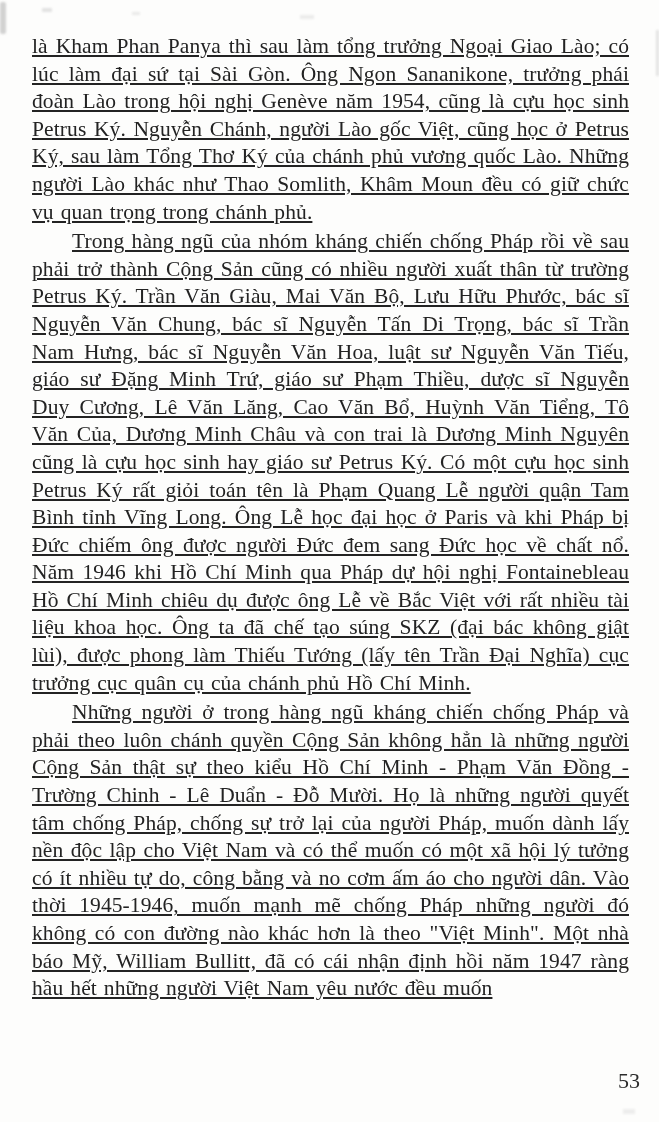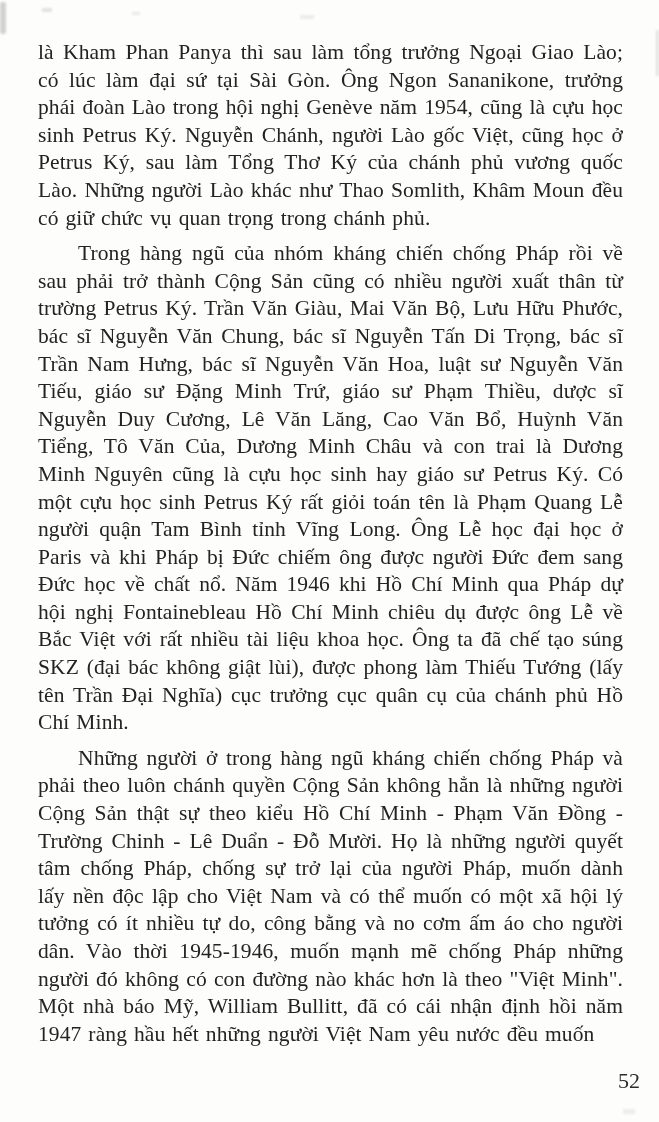--- a/index.html
+++ b/index.html
@@ -15,26 +15,27 @@
     font-family: "Liberation Serif", "DejaVu Serif", serif;
   }
   .page {
     position: absolute;
     left: 30px;
     top: 31px;
     width: 601px;
     color: #232323;
   }
   .page p {
-    margin: 8px;
+    margin: 2px;
     font-size: 21.5px;
     line-height: 27.6px;
     text-align: justify;
     letter-spacing: 0.1px;
     word-spacing: 1.5px;
+    text-decoration: underline;
     -webkit-font-smoothing: antialiased;
   }
   .page p.indent {
     text-indent: 40px;
   }
   .page-number {
     position: absolute;
     top: 1068px;
     right: 19px;
     font-size: 22px;
@@ -66,13 +67,13 @@
 <div class="artifact speck-top-3"></div>
 <div class="artifact edge-dash-right"></div>
 <div class="artifact speck-bottom"></div>
 
 <div class="page">
   <p>là Kham Phan Panya thì sau làm tổng trưởng Ngoại Giao Lào; có lúc làm đại sứ tại Sài Gòn. Ông Ngon Sananikone, trưởng phái đoàn Lào trong hội nghị Genève năm 1954, cũng là cựu học sinh Petrus Ký. Nguyễn Chánh, người Lào gốc Việt, cũng học ở Petrus Ký, sau làm Tổng Thơ Ký của chánh phủ vương quốc Lào. Những người Lào khác như Thao Somlith, Khâm Moun đều có giữ chức vụ quan trọng trong chánh phủ.</p>
   <p class="indent">Trong hàng ngũ của nhóm kháng chiến chống Pháp rồi về sau phải trở thành Cộng Sản cũng có nhiều người xuất thân từ trường Petrus Ký. Trần Văn Giàu, Mai Văn Bộ, Lưu Hữu Phước, bác sĩ Nguyễn Văn Chung, bác sĩ Nguyễn Tấn Di Trọng, bác sĩ Trần Nam Hưng, bác sĩ Nguyễn Văn Hoa, luật sư Nguyễn Văn Tiếu, giáo sư Đặng Minh Trứ, giáo sư Phạm Thiều, dược sĩ Nguyễn Duy Cương, Lê Văn Lăng, Cao Văn Bổ, Huỳnh Văn Tiểng, Tô Văn Của, Dương Minh Châu và con trai là Dương Minh Nguyên cũng là cựu học sinh hay giáo sư Petrus Ký. Có một cựu học sinh Petrus Ký rất giỏi toán tên là Phạm Quang Lễ người quận Tam Bình tỉnh Vĩng Long. Ông Lễ học đại học ở Paris và khi Pháp bị Đức chiếm ông được người Đức đem sang Đức học về chất nổ. Năm 1946 khi Hồ Chí Minh qua Pháp dự hội nghị Fontainebleau Hồ Chí Minh chiêu dụ được ông Lễ về Bắc Việt với rất nhiều tài liệu khoa học. Ông ta đã chế tạo súng SKZ (đại bác không giật lùi), được phong làm Thiếu Tướng (lấy tên Trần Đại Nghĩa) cục trưởng cục quân cụ của chánh phủ Hồ Chí Minh.</p>
   <p class="indent">Những người ở trong hàng ngũ kháng chiến chống Pháp và phải theo luôn chánh quyền Cộng Sản không hẳn là những người Cộng Sản thật sự theo kiểu Hồ Chí Minh - Phạm Văn Đồng - Trường Chinh - Lê Duẩn - Đỗ Mười. Họ là những người quyết tâm chống Pháp, chống sự trở lại của người Pháp, muốn dành lấy nền độc lập cho Việt Nam và có thể muốn có một xã hội lý tưởng có ít nhiều tự do, công bằng và no cơm ấm áo cho người dân. Vào thời 1945-1946, muốn mạnh mẽ chống Pháp những người đó không có con đường nào khác hơn là theo "Việt Minh". Một nhà báo Mỹ, William Bullitt, đã có cái nhận định hồi năm 1947 ràng hầu hết những người Việt Nam yêu nước đều muốn</p>
 </div>
 
-<div class="page-number">52</div>
+<div class="page-number">53</div>
 
 </body></html>

